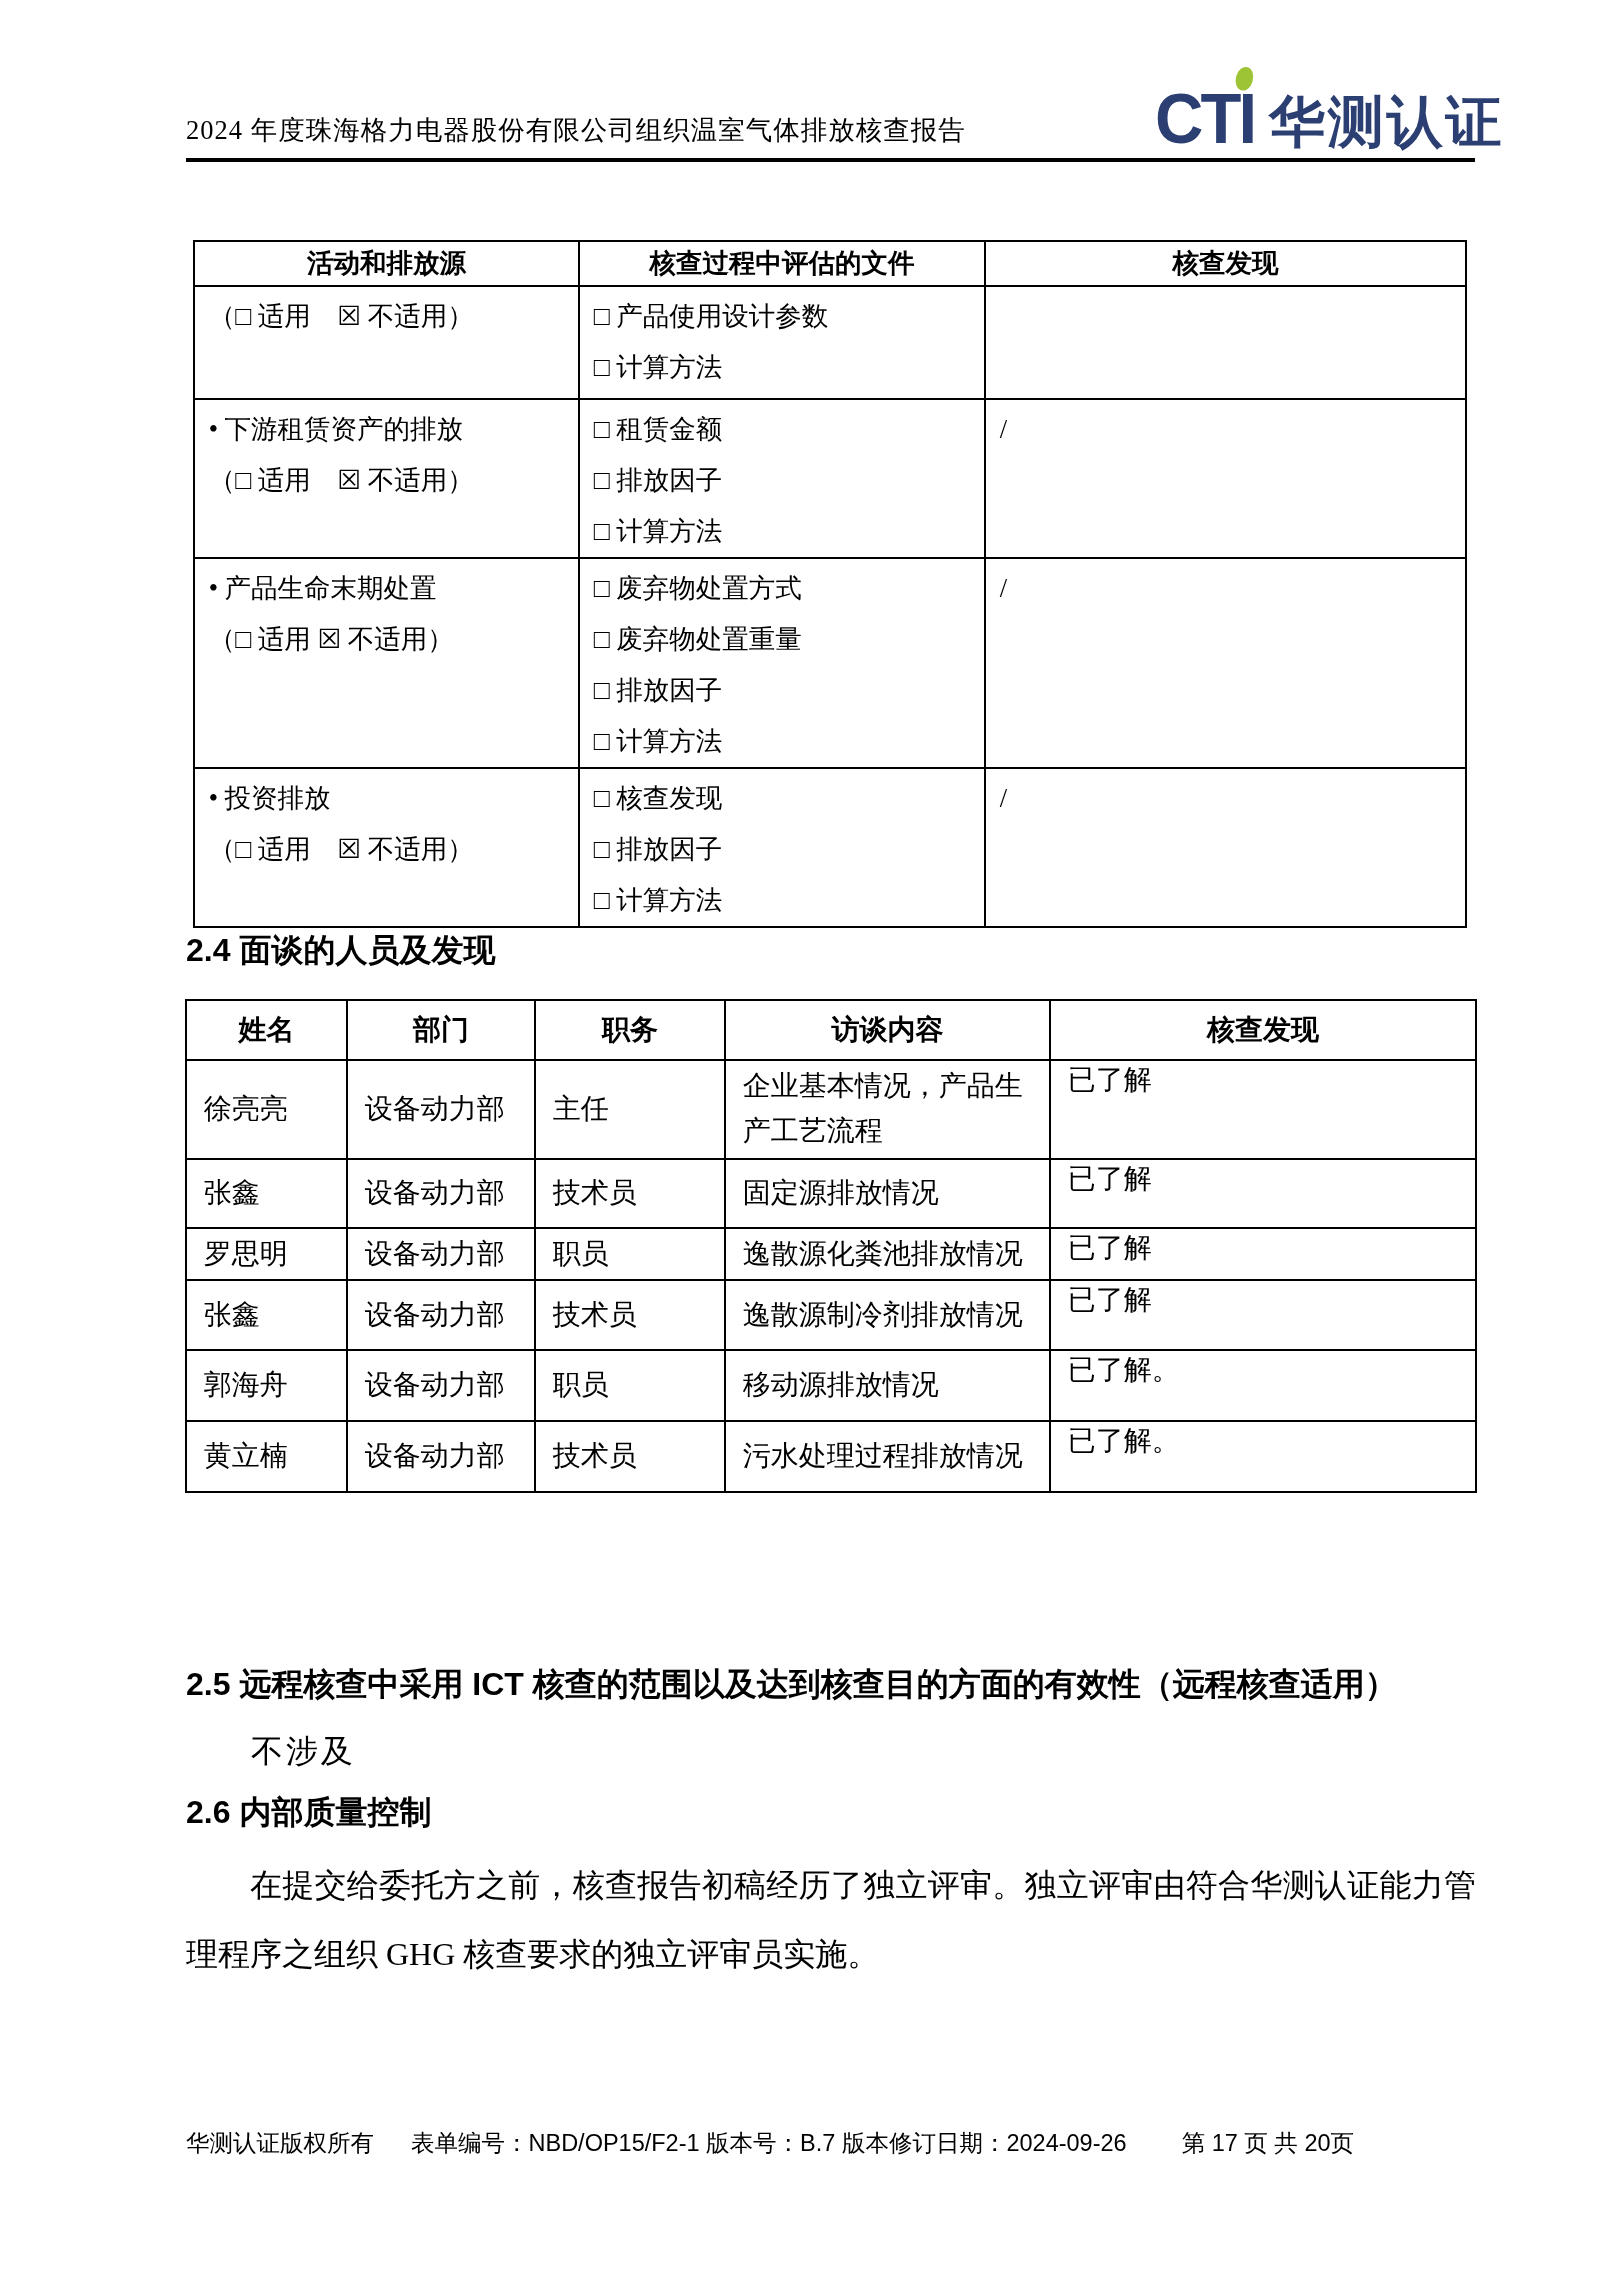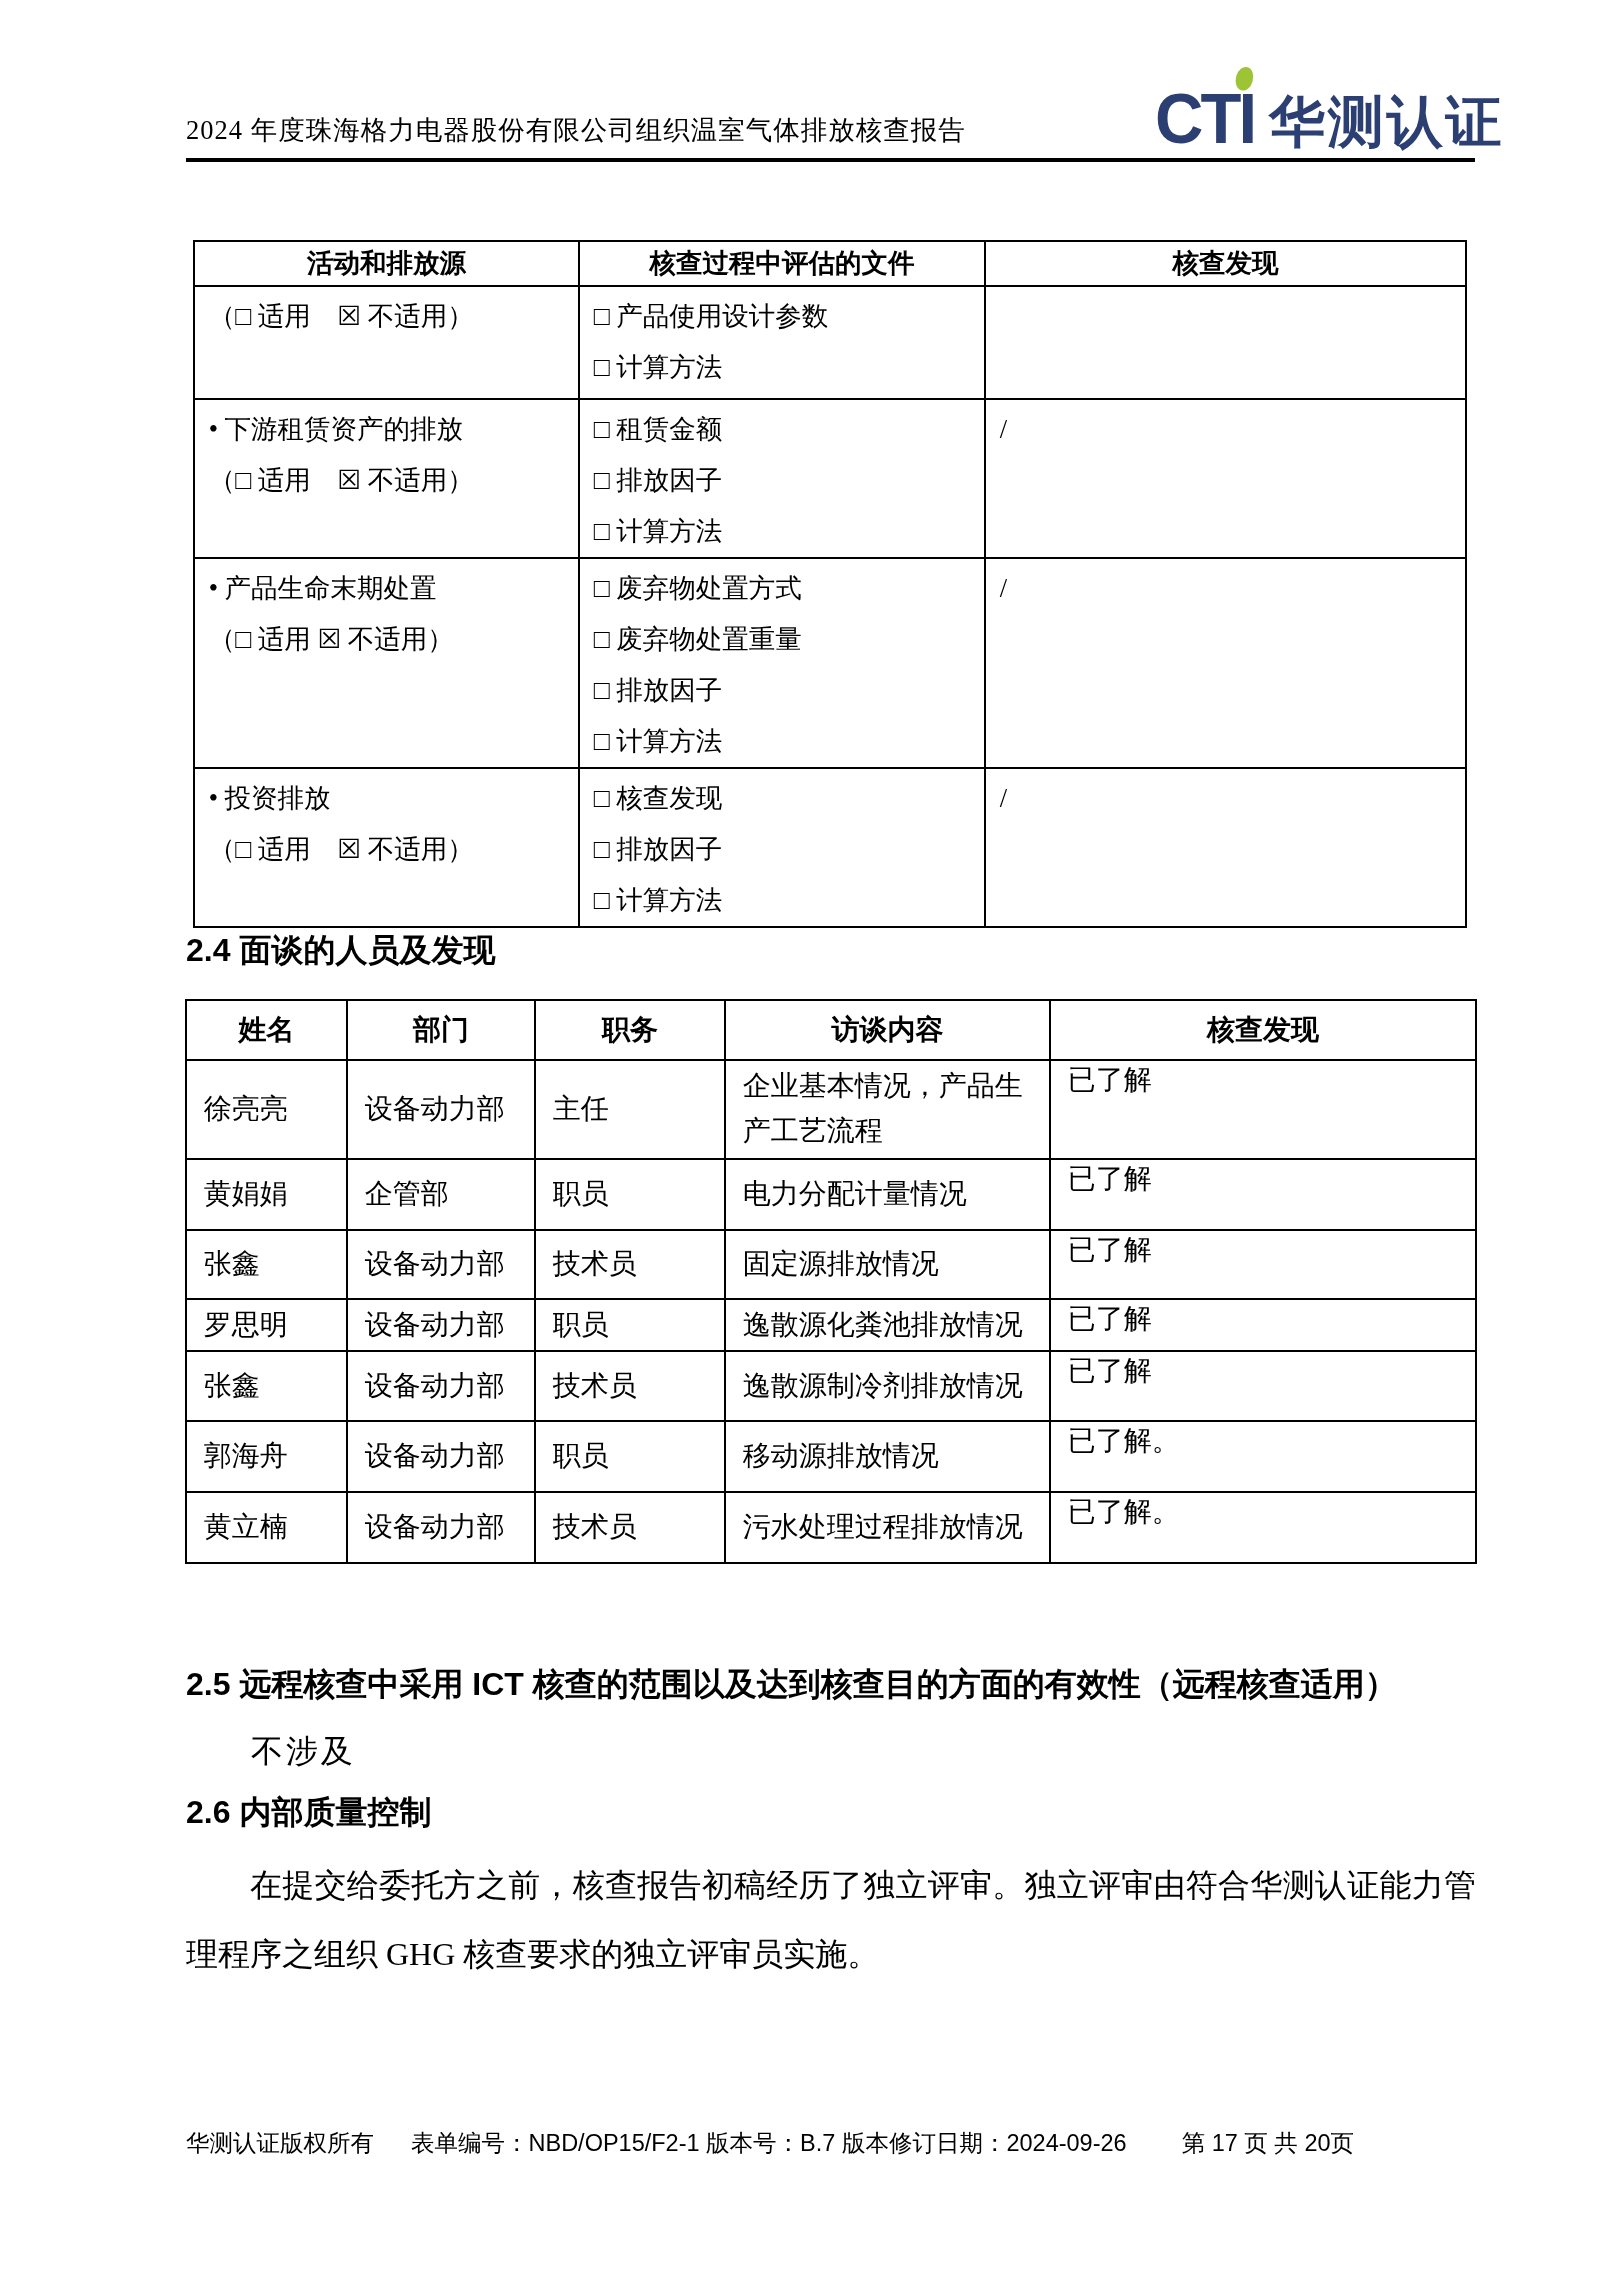--- a/index.html
+++ b/index.html
@@ -179,27 +179,20 @@
       <th>访谈内容</th>
       <th>核查发现</th>
     </tr>
     <tr style="height:99px;">
       <td>徐亮亮</td>
       <td>设备动力部</td>
       <td>主任</td>
       <td class="interview">企业基本情况，产品生产工艺流程</td>
       <td class="finding">已了解</td>
     </tr>
-    <tr style="height:71px;">
-      <td>黄娟娟</td>
-      <td>企管部</td>
-      <td>职员</td>
-      <td>电力分配计量情况</td>
-      <td class="finding">已了解</td>
-    </tr>
     <tr style="height:69px;">
       <td>张鑫</td>
       <td>设备动力部</td>
       <td>技术员</td>
       <td>固定源排放情况</td>
       <td class="finding">已了解</td>
     </tr>
     <tr style="height:52px;">
       <td>罗思明</td>
       <td>设备动力部</td>

